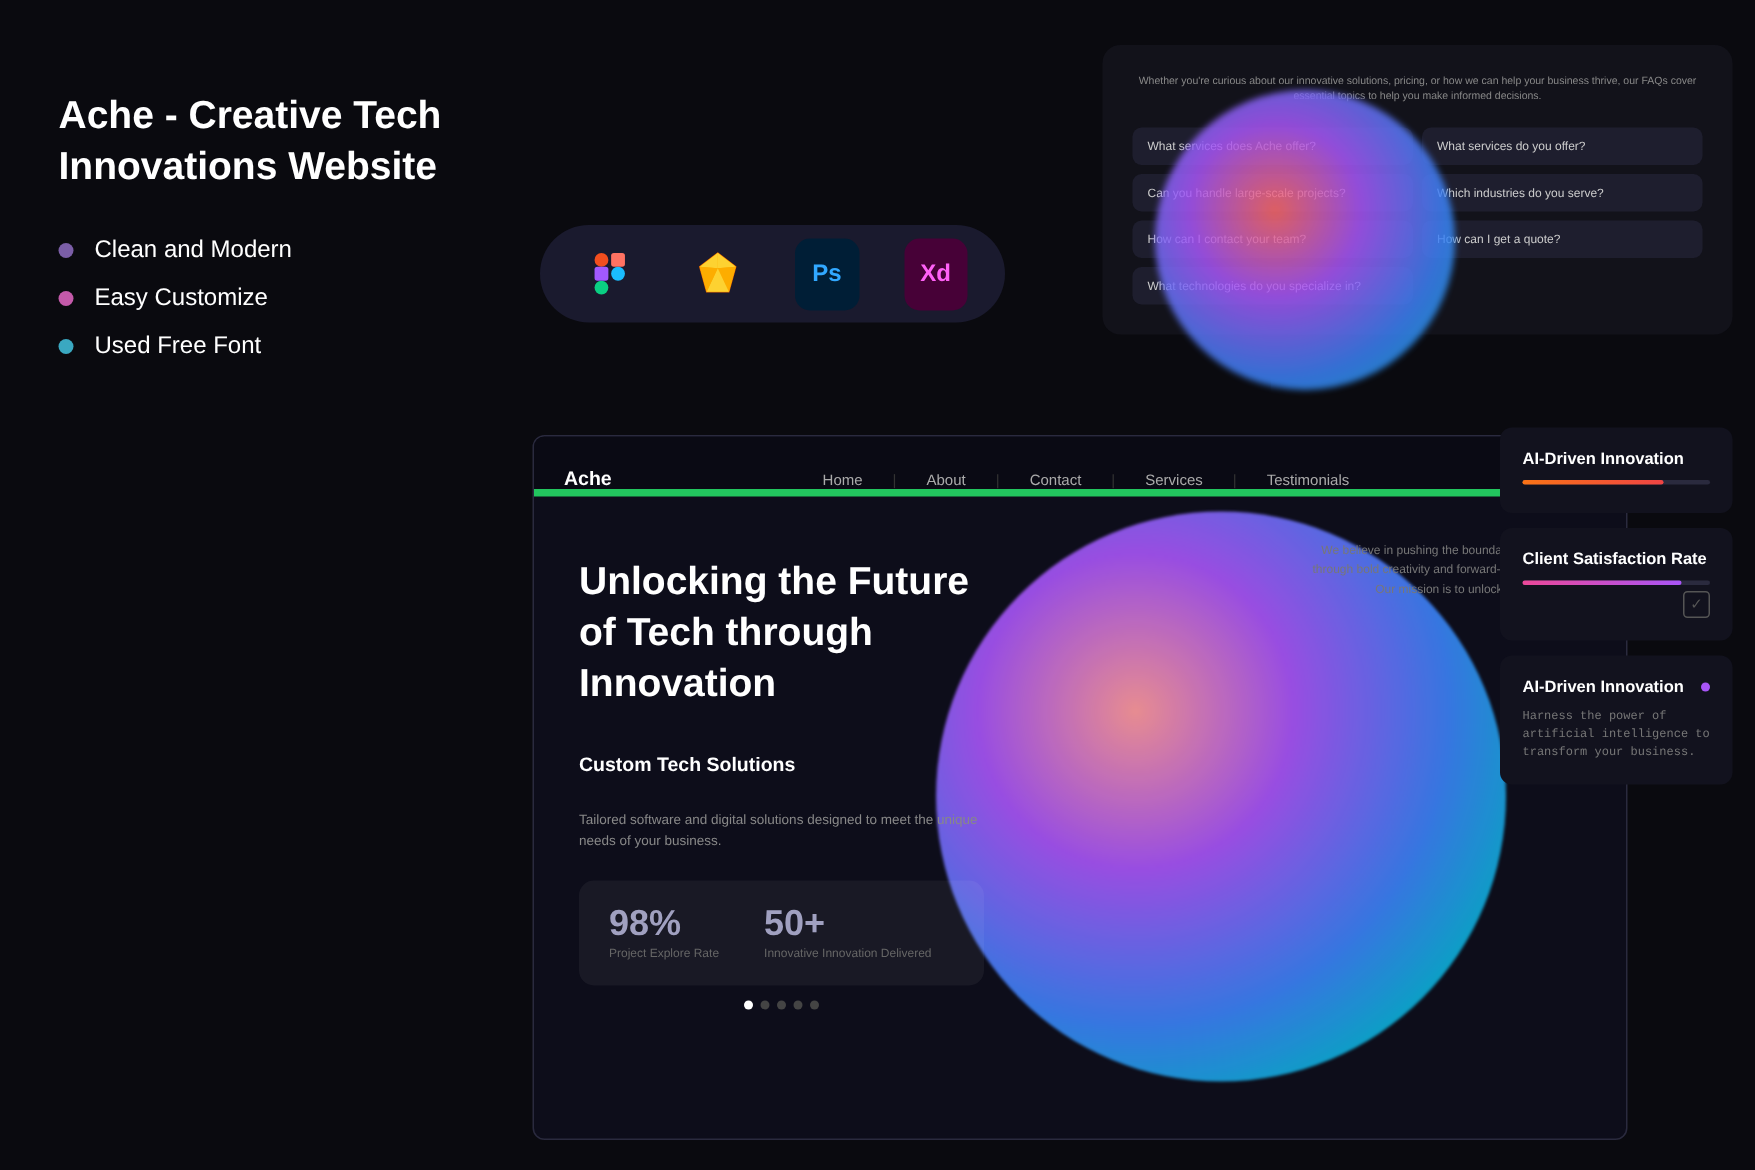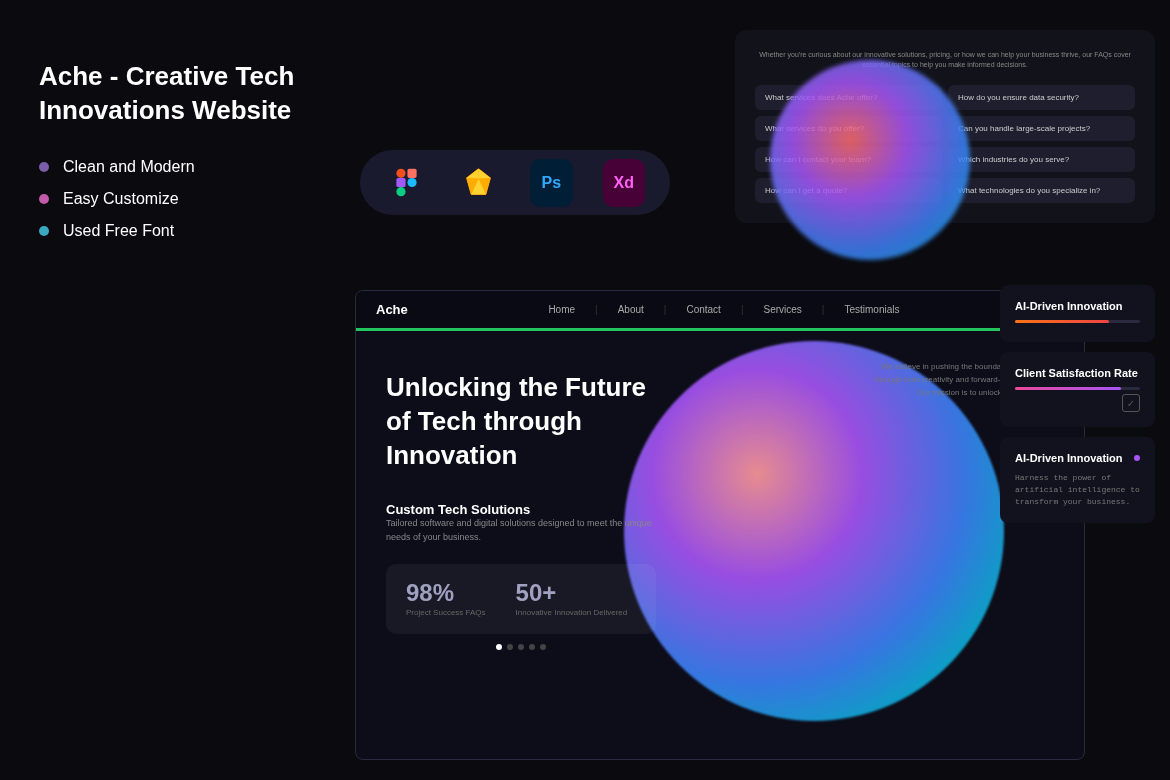--- a/index.html
+++ b/index.html
@@ -172,23 +172,23 @@
       background: #0d0d1a;
       border-radius: 8px;
       overflow: hidden;
       z-index: 12;
       border: 1px solid #2a2a3e;
     }
 
     .mockup-nav {
       height: 40px;
       background: #0a0a14;
-      border-bottom: 3px solid #22c55e;
-      display: flex;
-      align-items: center;
+      border-bottom: 5px solid #22c55e;
+      display: flex;
+      align-items: flex-end;
       padding: 0 20px;
     }
 
     .mockup-logo {
       font-size: 13px;
       font-weight: 700;
       color: white;
       margin-right: 40px;
     }
 
@@ -241,21 +241,21 @@
     }
 
     .hero-feature {
       margin-bottom: 20px;
     }
 
     .hero-feature-title {
       font-size: 13px;
       font-weight: 600;
       color: white;
-      margin-bottom: 0;
+      margin-bottom: 23px;
     }
 
     .hero-feature-desc {
       font-size: 9px;
       color: #888;
       line-height: 1.5;
     }
 
     .hero-stats {
       display: flex;
@@ -517,25 +517,24 @@
   </div>
   <div class="tool-icon xd-icon">
     <span>Xd</span>
   </div>
 </div>
 
 <div class="faq-section">
   <div class="faq-subtitle">Whether you're curious about our innovative solutions, pricing, or how we can help your business thrive, our FAQs cover essential topics to help you make informed decisions.</div>
   <div class="faq-grid">
     <div class="faq-item">What services does Ache offer?</div>
-    <div class="faq-item">How do you ensure data security?</div>
     <div class="faq-item">What services do you offer?</div>
     <div class="faq-item">Can you handle large-scale projects?</div>
+    <div class="faq-item">Which industries do you serve?</div>
     <div class="faq-item">How can I contact your team?</div>
-    <div class="faq-item">Which industries do you serve?</div>
     <div class="faq-item">How can I get a quote?</div>
     <div class="faq-item">What technologies do you specialize in?</div>
   </div>
 </div>
 
 <div class="faq-shape"></div>
 
 <div class="main-mockup">
 
   <div class="mockup-nav">
@@ -557,21 +556,21 @@
   <div class="mockup-hero">
     <div class="hero-left">
       <h2 class="hero-title">Unlocking the Future of Tech through Innovation</h2>
       <div class="hero-feature">
         <div class="hero-feature-title">Custom Tech Solutions</div>
         <div class="hero-feature-desc">Tailored software and digital solutions designed to meet the unique needs of your business.</div>
       </div>
       <div class="hero-stats">
         <div class="stat-item">
           <div class="stat-number">98%</div>
-          <div class="stat-label">Project Success FAQs</div>
+          <div class="stat-label">Project Explore Rate</div>
         </div>
         <div class="stat-item">
           <div class="stat-number">50+</div>
           <div class="stat-label">Innovative Innovation Delivered</div>
         </div>
       </div>
       <div class="dots-indicator">
         <div class="dot-ind dot-ind-active"></div>
         <div class="dot-ind dot-ind-inactive"></div>
         <div class="dot-ind dot-ind-inactive"></div>

